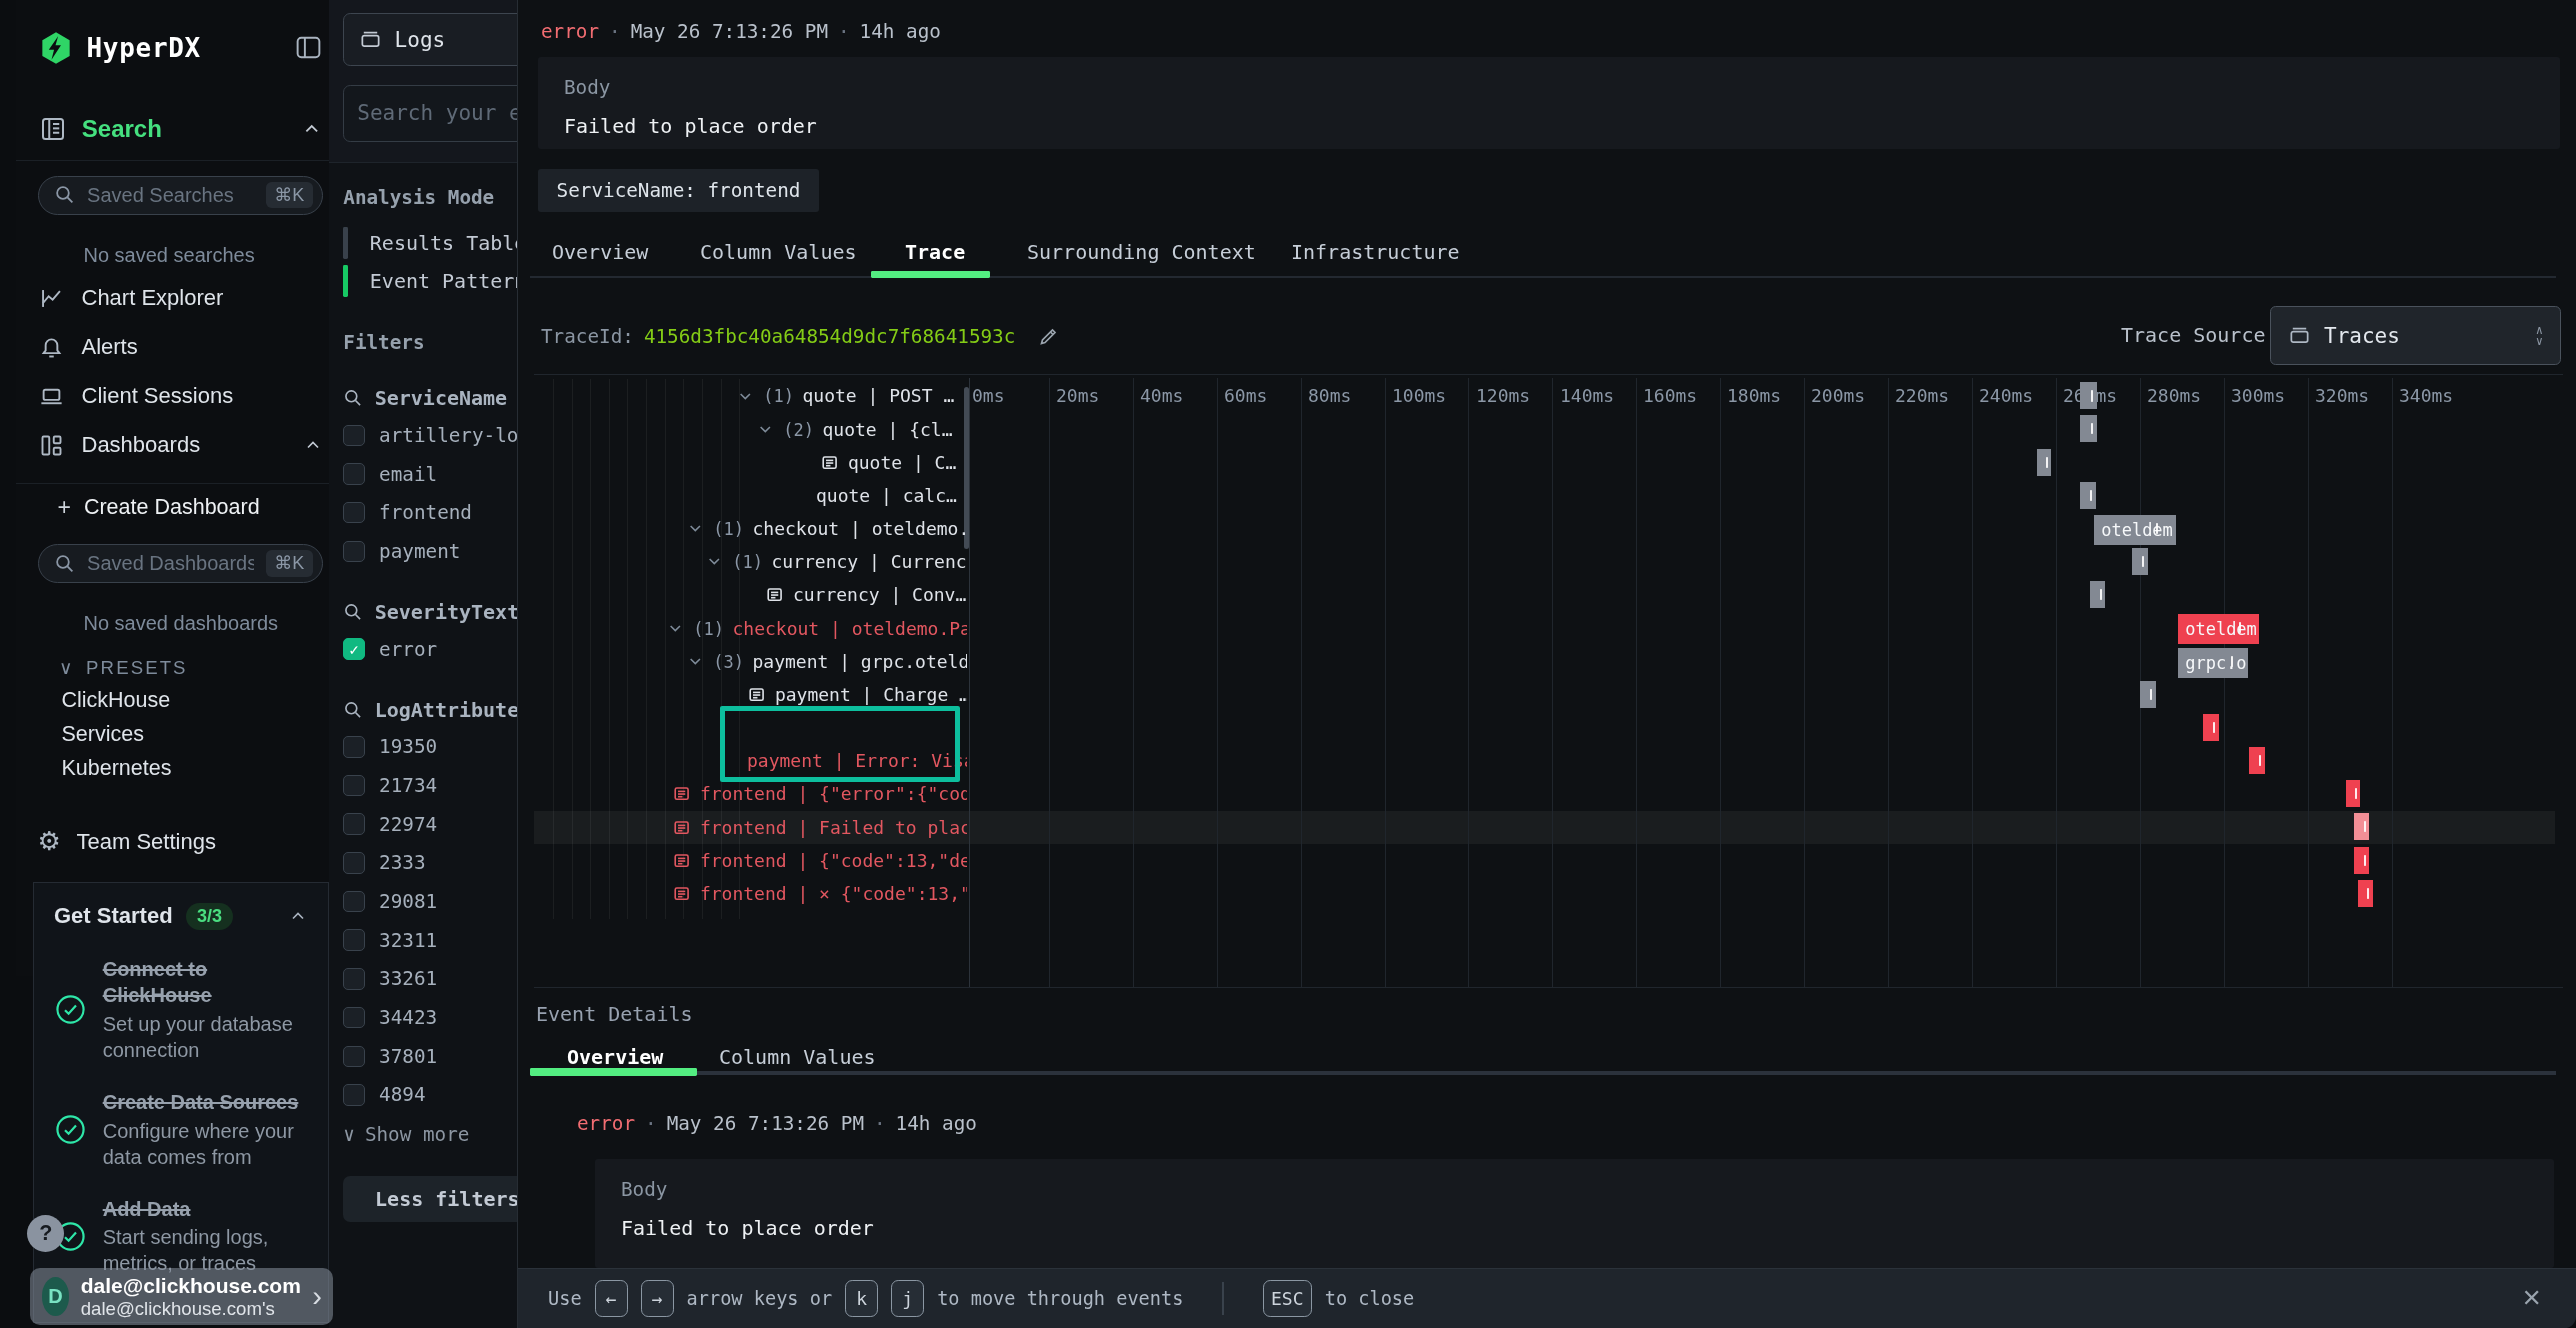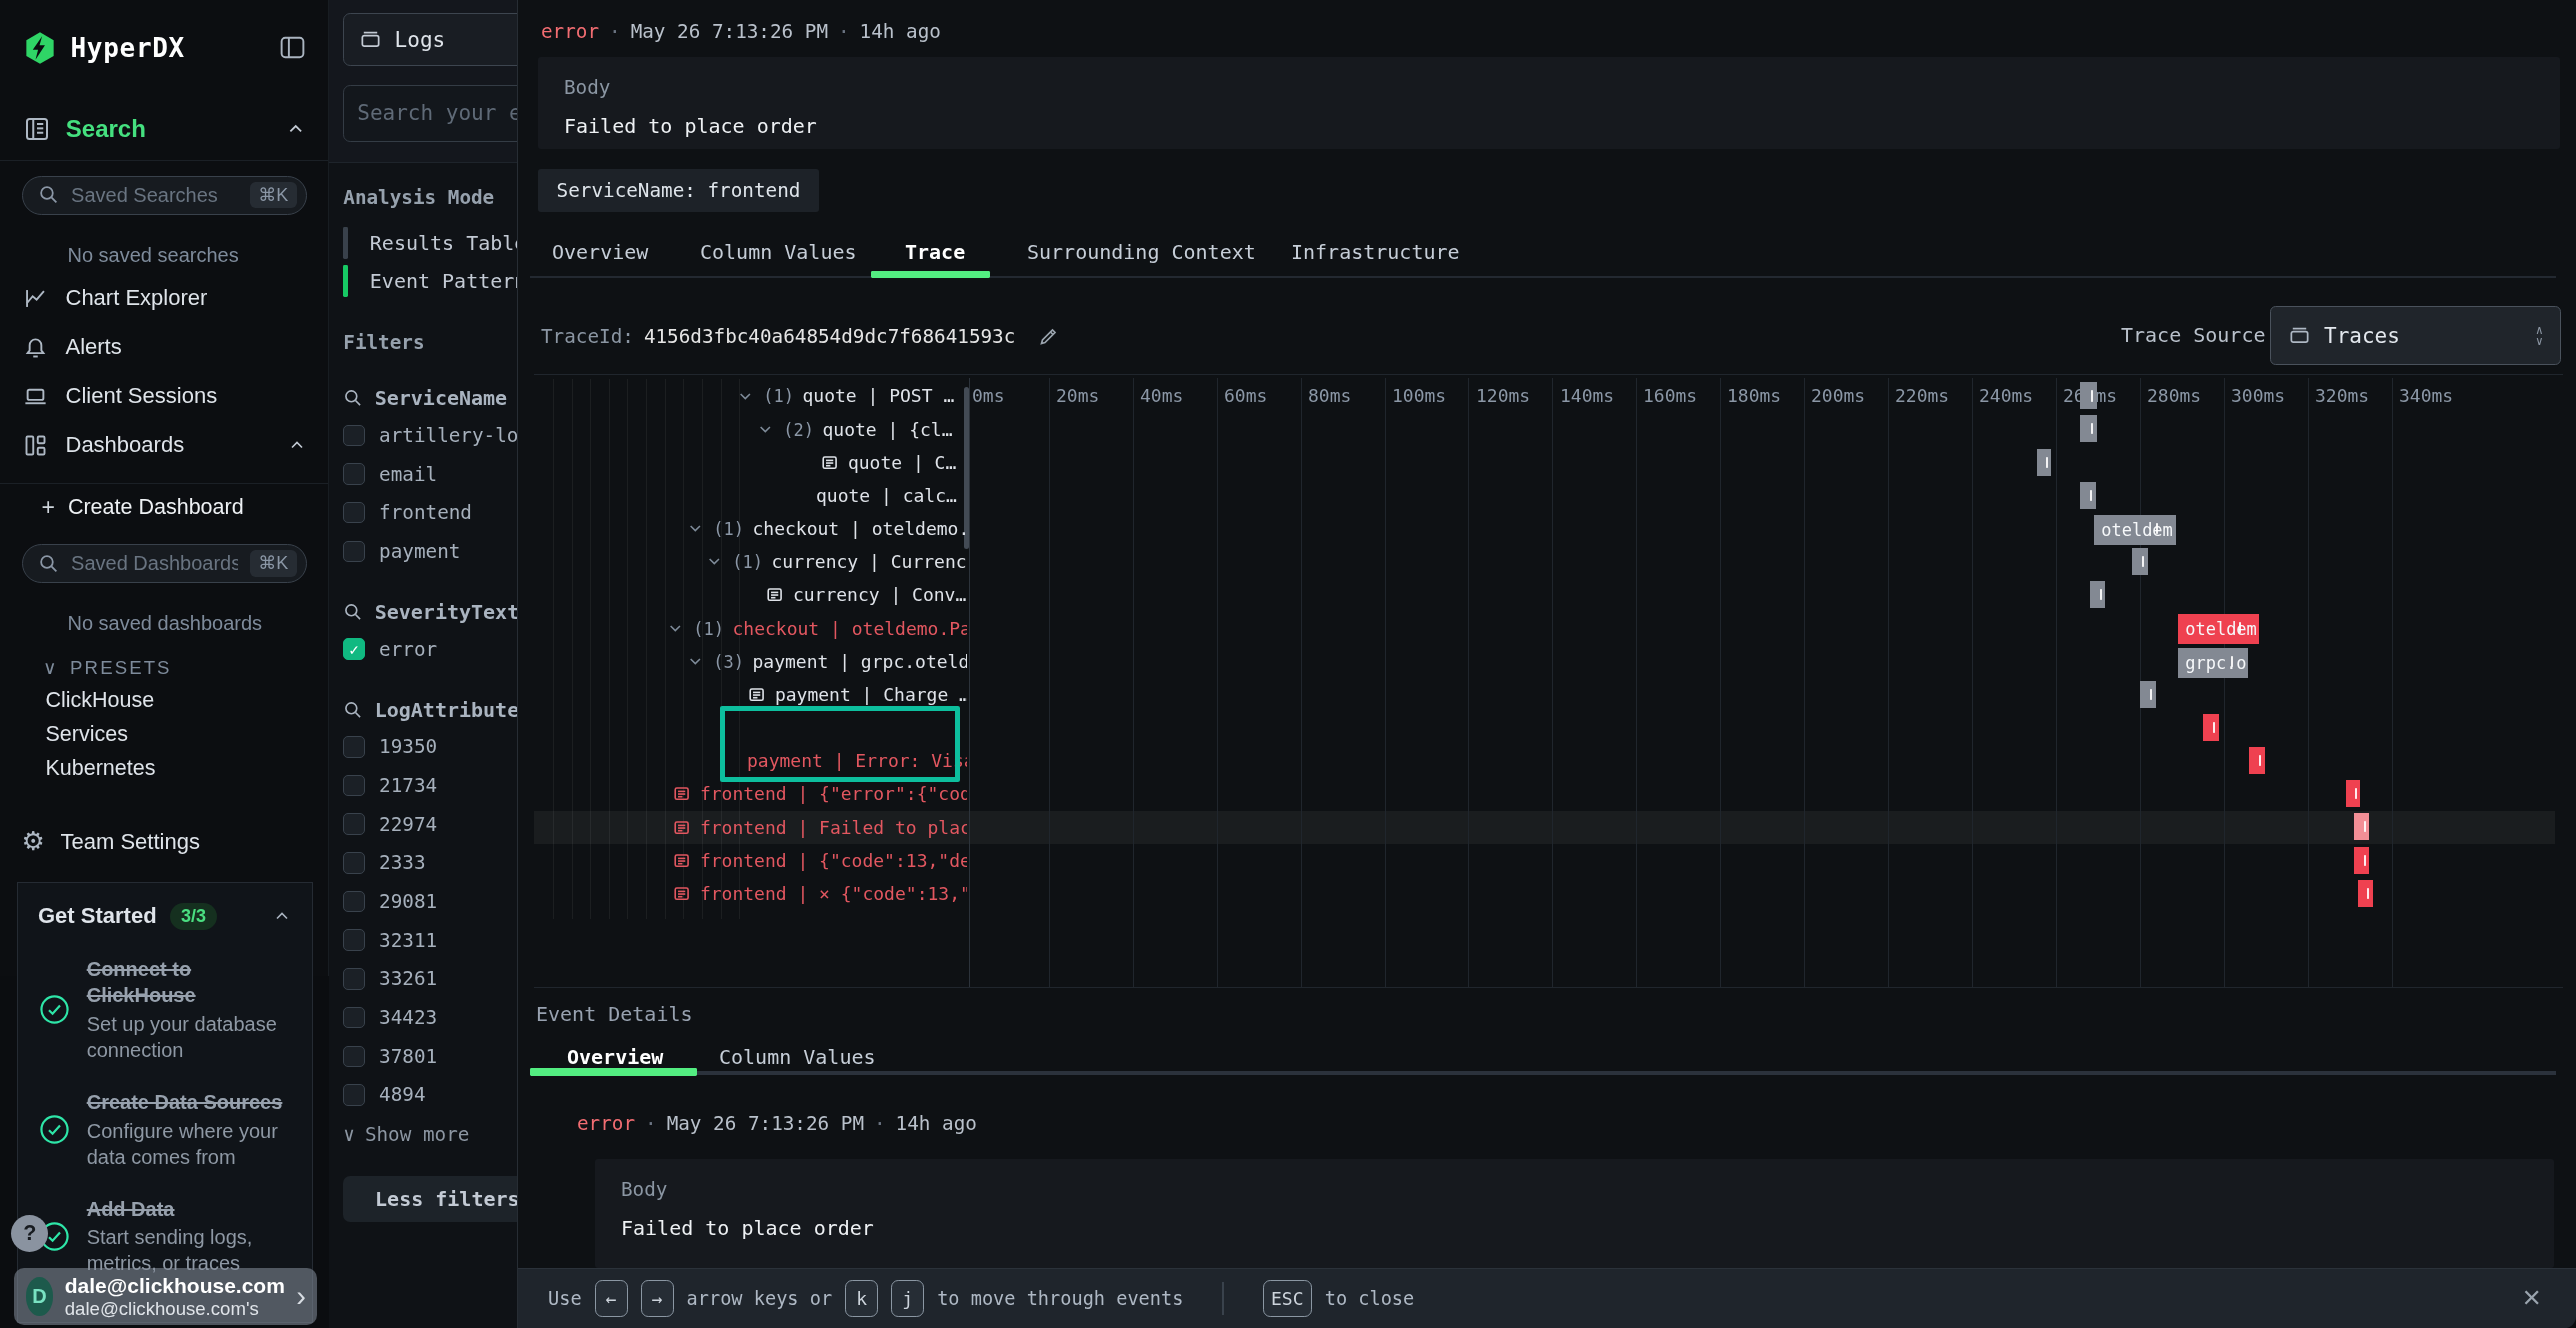--- a/index.html
+++ b/index.html
@@ -3,21 +3,21 @@
 <meta charset="utf-8">
 <style>
   html,body{margin:0;padding:0;background:#070809;}
   #app{position:relative;width:2576px;height:1328px;background:#0b0d10;overflow:hidden;
        font-family:"Liberation Sans","DejaVu Sans",sans-serif;color:#e2e6eb;}
   .mono{font-family:"DejaVu Sans Mono","Liberation Mono",monospace;}
   .abs{position:absolute;}
   svg{display:block;}
 
   
-  #sidebar{position:absolute;left:0;top:0;width:329px;height:976px;background:#0c0e11;border-right:1.4px solid #181d22;box-sizing:border-box;padding:26px 21.5px 0 21.5px;}
+  #sidebar{position:absolute;left:16px;top:0;width:329px;height:976px;background:#0c0e11;border-right:1.4px solid #181d22;box-sizing:border-box;padding:26px 21.5px 0 21.5px;}
   .logo-row{display:flex;align-items:center;gap:13px;height:43px;}
   .brand{font-family:"DejaVu Sans Mono",monospace;font-weight:bold;font-size:26px;color:#fff;letter-spacing:0.7px;}
   .pane-toggle{margin-left:auto;color:#aab4c0;cursor:pointer;}
   .side-header{display:flex;align-items:center;gap:14.3px;margin-top:42px;height:36px;color:#45e07f;font-weight:bold;font-size:24px;}
   .side-header .chev{margin-left:auto;color:#c3cad4;}
   .side-div{height:1.4px;background:#1b2026;margin:13px -21.5px 0 -21.5px;}
   .pill{margin-top:14.3px;height:39px;border:1.4px solid #39414b;border-radius:21px;background:#171b20;display:flex;align-items:center;gap:11.4px;padding:0 8.6px 0 15.7px;box-sizing:border-box;}
   .pill .ph{color:#697481;font-size:20px;flex:1;white-space:nowrap;overflow:hidden;}
   .kbd{background:#262c33;border-radius:5.7px;padding:2.1px 8.6px;color:#8b97a6;font-size:18px;}
   .side-empty{margin-top:29px;padding-left:46px;color:#7e8b9b;font-size:20px;}
@@ -80,21 +80,21 @@
   #ov-bodycard{left:20px;top:57px;width:2022px;height:92px;}
   .body-lbl{color:#8b96a3;font-size:19.3px;}
   .body-val{color:#eef1f4;font-size:20px;margin-top:15.7px;}
   #ov-chip{left:20px;top:169px;height:43px;background:#1d2228;border-radius:2.9px;display:flex;align-items:center;padding:0 18.6px;font-size:19.3px;color:#dfe5eb;}
   .ov-tab{position:absolute;top:240px;font-size:20px;color:#c6ced8;cursor:pointer;white-space:nowrap;}
   .ov-tab.active{color:#ffffff;font-weight:bold;}
   #tabline{left:12px;right:20px;top:276px;height:2.1px;background:#232931;}
   #tabline-active{left:353px;top:271px;width:119px;height:7.2px;background:#53ed81;border-radius:1.4px;z-index:2;}
   #ov-traceid{left:23px;top:309px;height:54px;display:flex;align-items:center;gap:10px;}
   .tid-lbl{color:#8b96a3;font-size:19.3px;}
-  .tid-val{color:#e5e5e5;font-size:19.3px;}
+  .tid-val{color:#84cc16;font-size:19.3px;}
   .pencil{margin-left:11.4px;color:#9aa4ae;cursor:pointer;}
   #ov-source-label{left:1603px;top:323px;color:#b9c1cb;font-size:20px;}
   #ov-source{left:1752px;top:306px;width:291px;height:59px;border:1.4px solid #4a525c;border-radius:5.7px;background:#20252b;display:flex;align-items:center;gap:13px;padding:0 17px;box-sizing:border-box;cursor:pointer;}
   #ov-source .lbl{font-size:21px;color:#e3e8ee;}
   .updown{margin-left:auto;display:flex;flex-direction:column;align-items:center;color:#8b96a3;font-size:12px;line-height:10.7px;}
   .hline{background:#20262d;height:1.4px;}
   #ov-div1{left:15.7px;top:374px;width:2029px;}
   #ov-div2{left:15.7px;top:987px;width:2029px;}
   #waterfall{left:0;top:378px;width:2059px;height:610px;overflow:hidden;}
   .gridline{position:absolute;top:0;height:610px;width:0.7px;background:#20262d;}

